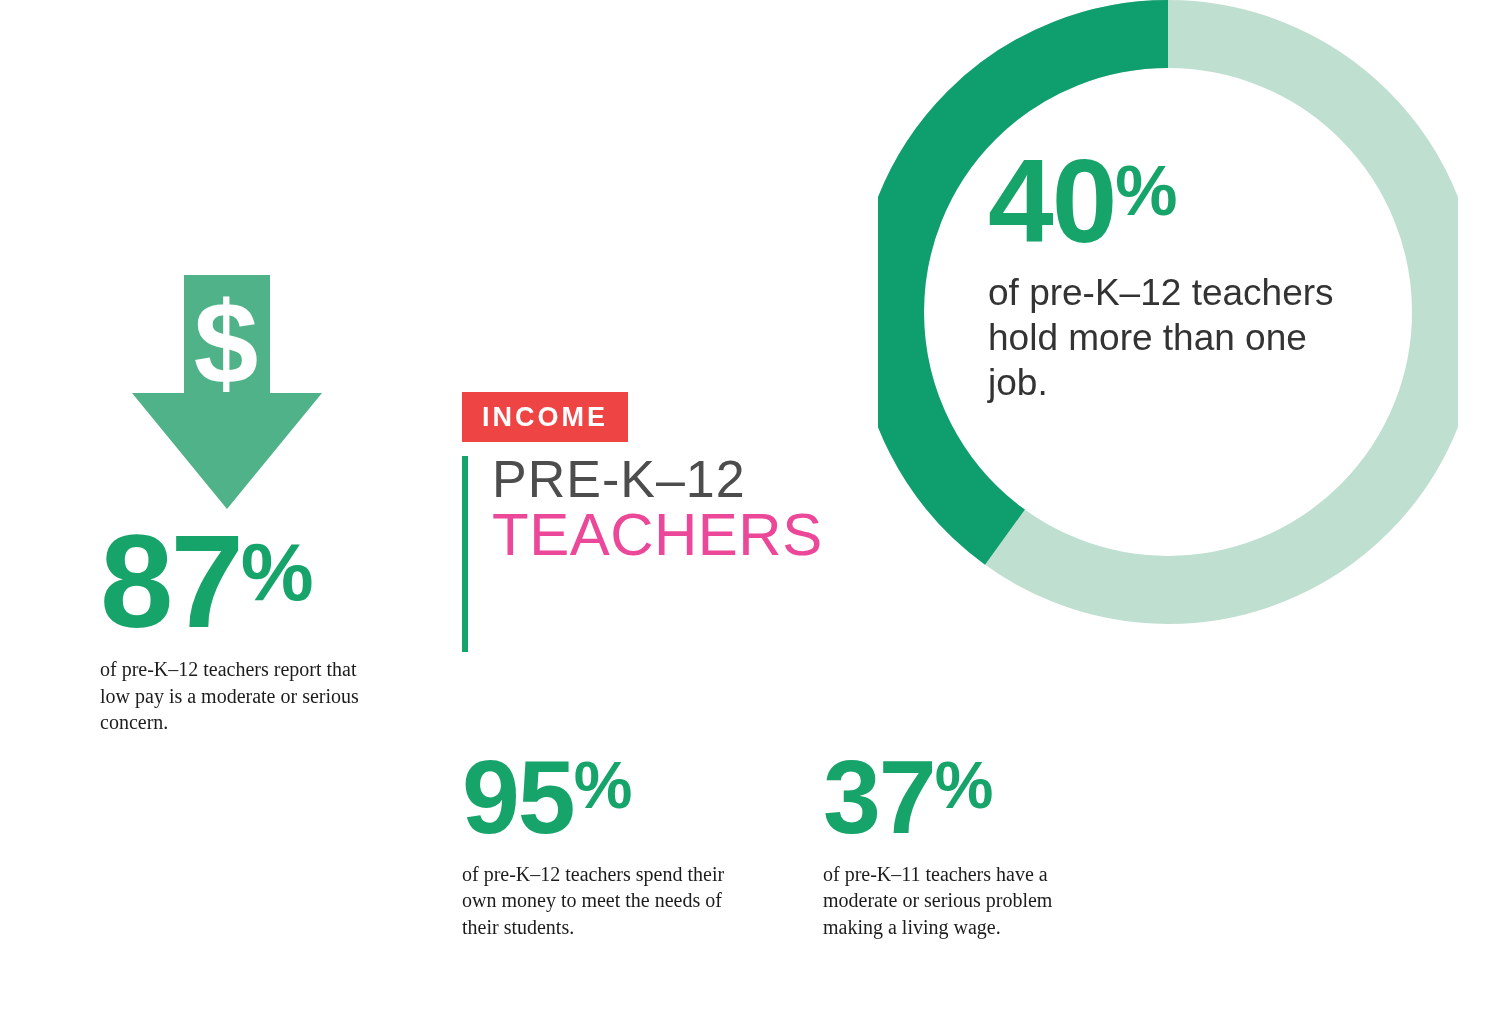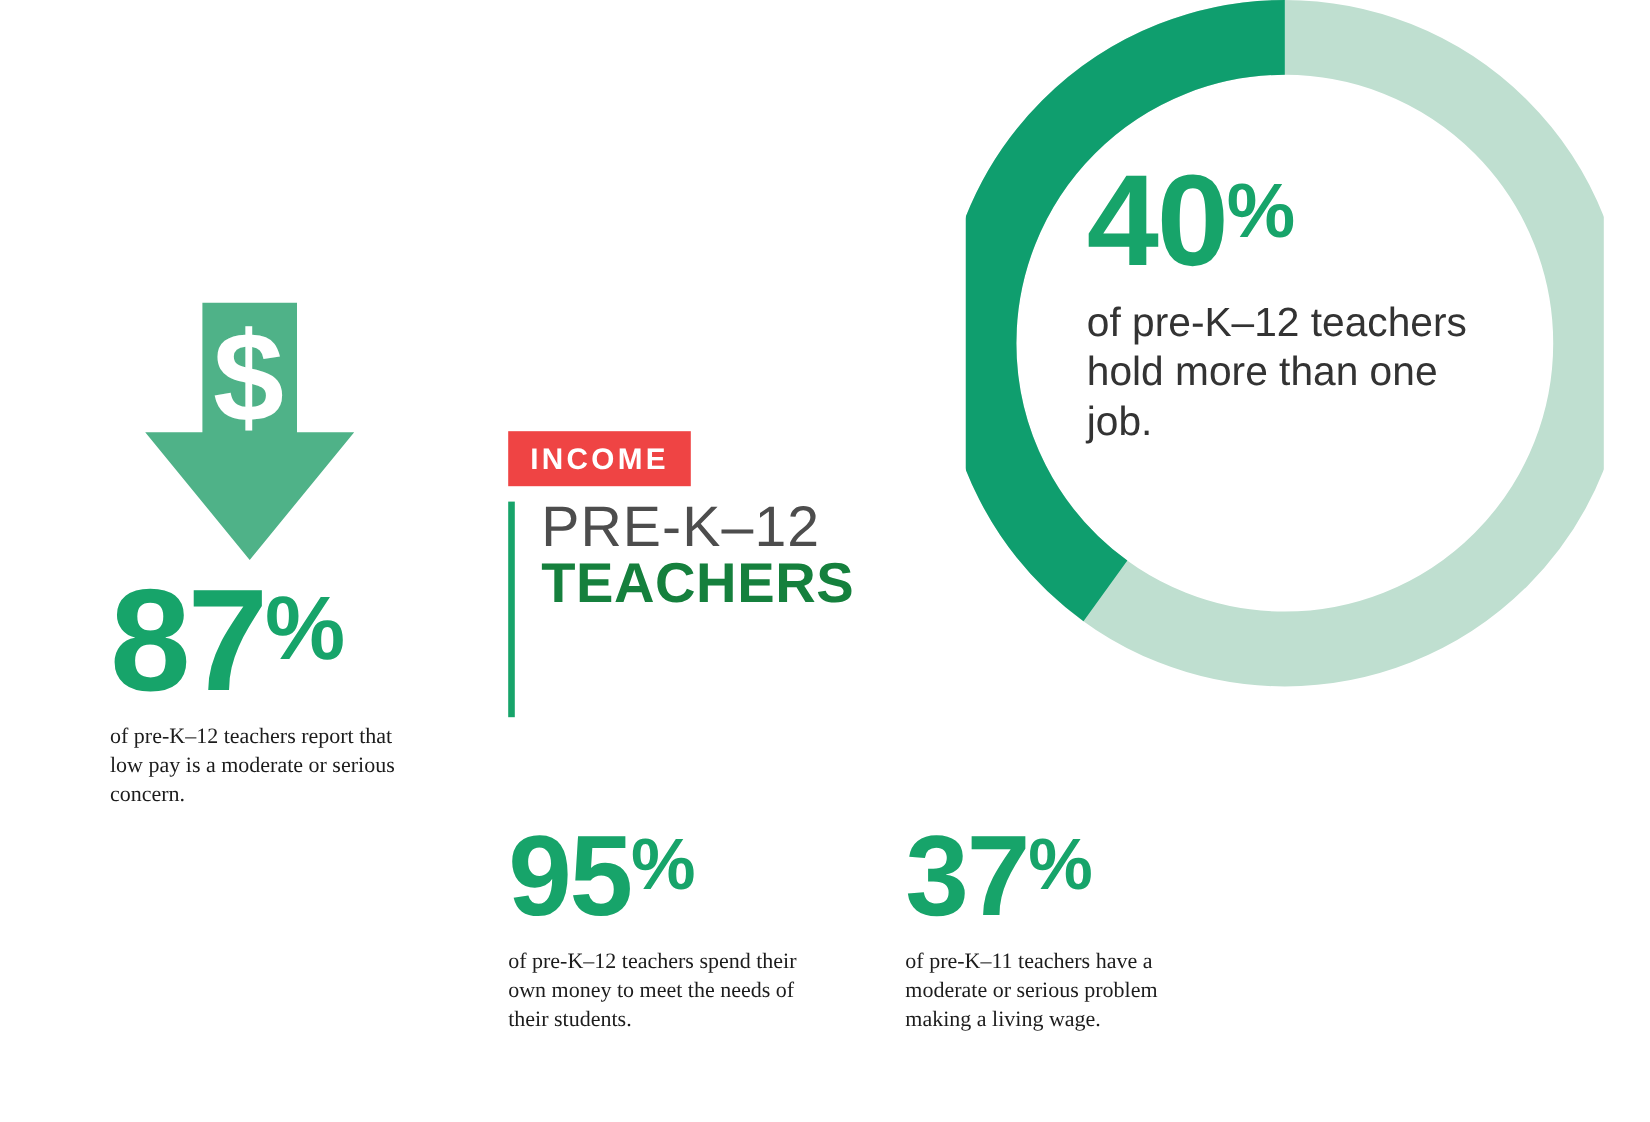--- a/index.html
+++ b/index.html
@@ -87,25 +87,25 @@
   }
   #title-lines { margin-left: 30px; margin-top: 10px; }
   #title-line1 {
     font-size: 52px;
     color: #4d4d4d;
     letter-spacing: 1px;
     line-height: 1.05;
     font-weight: 400;
   }
   #title-line2 {
-    font-size: 51px;
-    color: #15803d;
+    font-size: 60px;
+    color: #ec4899;
     letter-spacing: 0.5px;
     line-height: 1.05;
-    font-weight: bold;
+    font-weight: normal;
     margin-top: -4px;
   }
 
   
   .stat { position: absolute; }
   #stat-95 { left: 462px; top: 745px; width: 300px; }
   #stat-37 { left: 823px; top: 745px; width: 300px; }
   .stat-pct {
     font-size: 104px;
     font-weight: bold;

